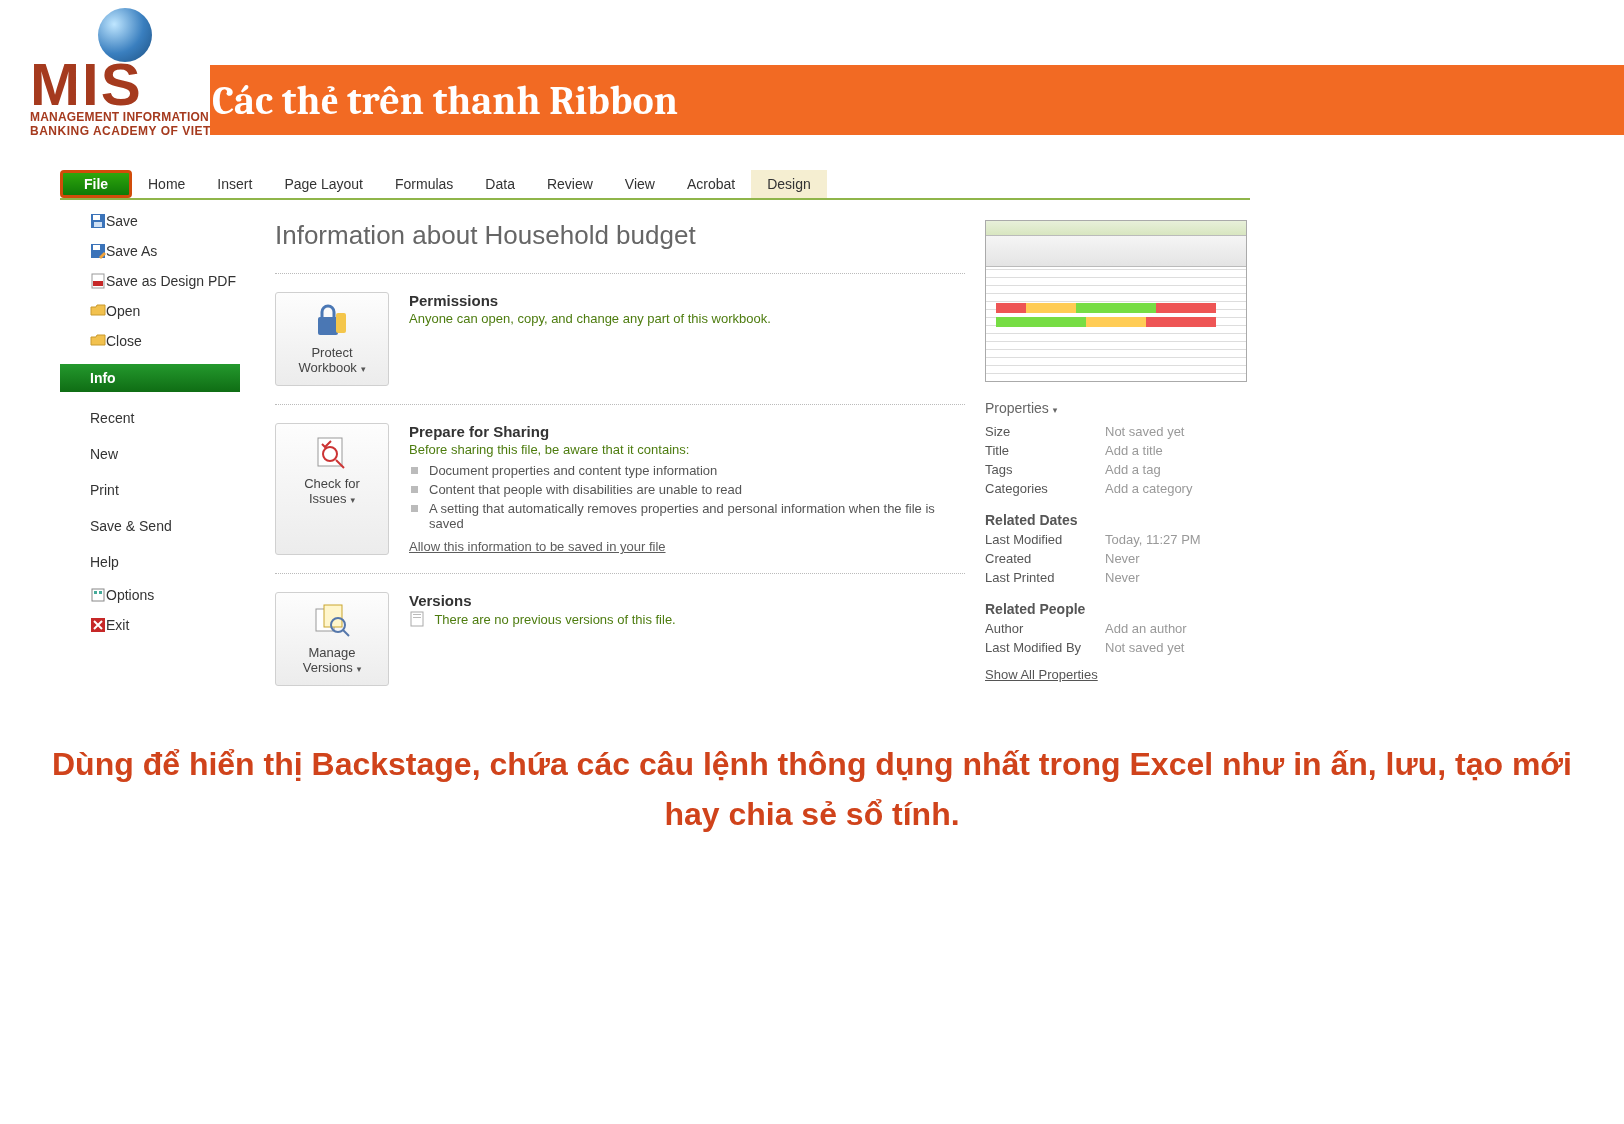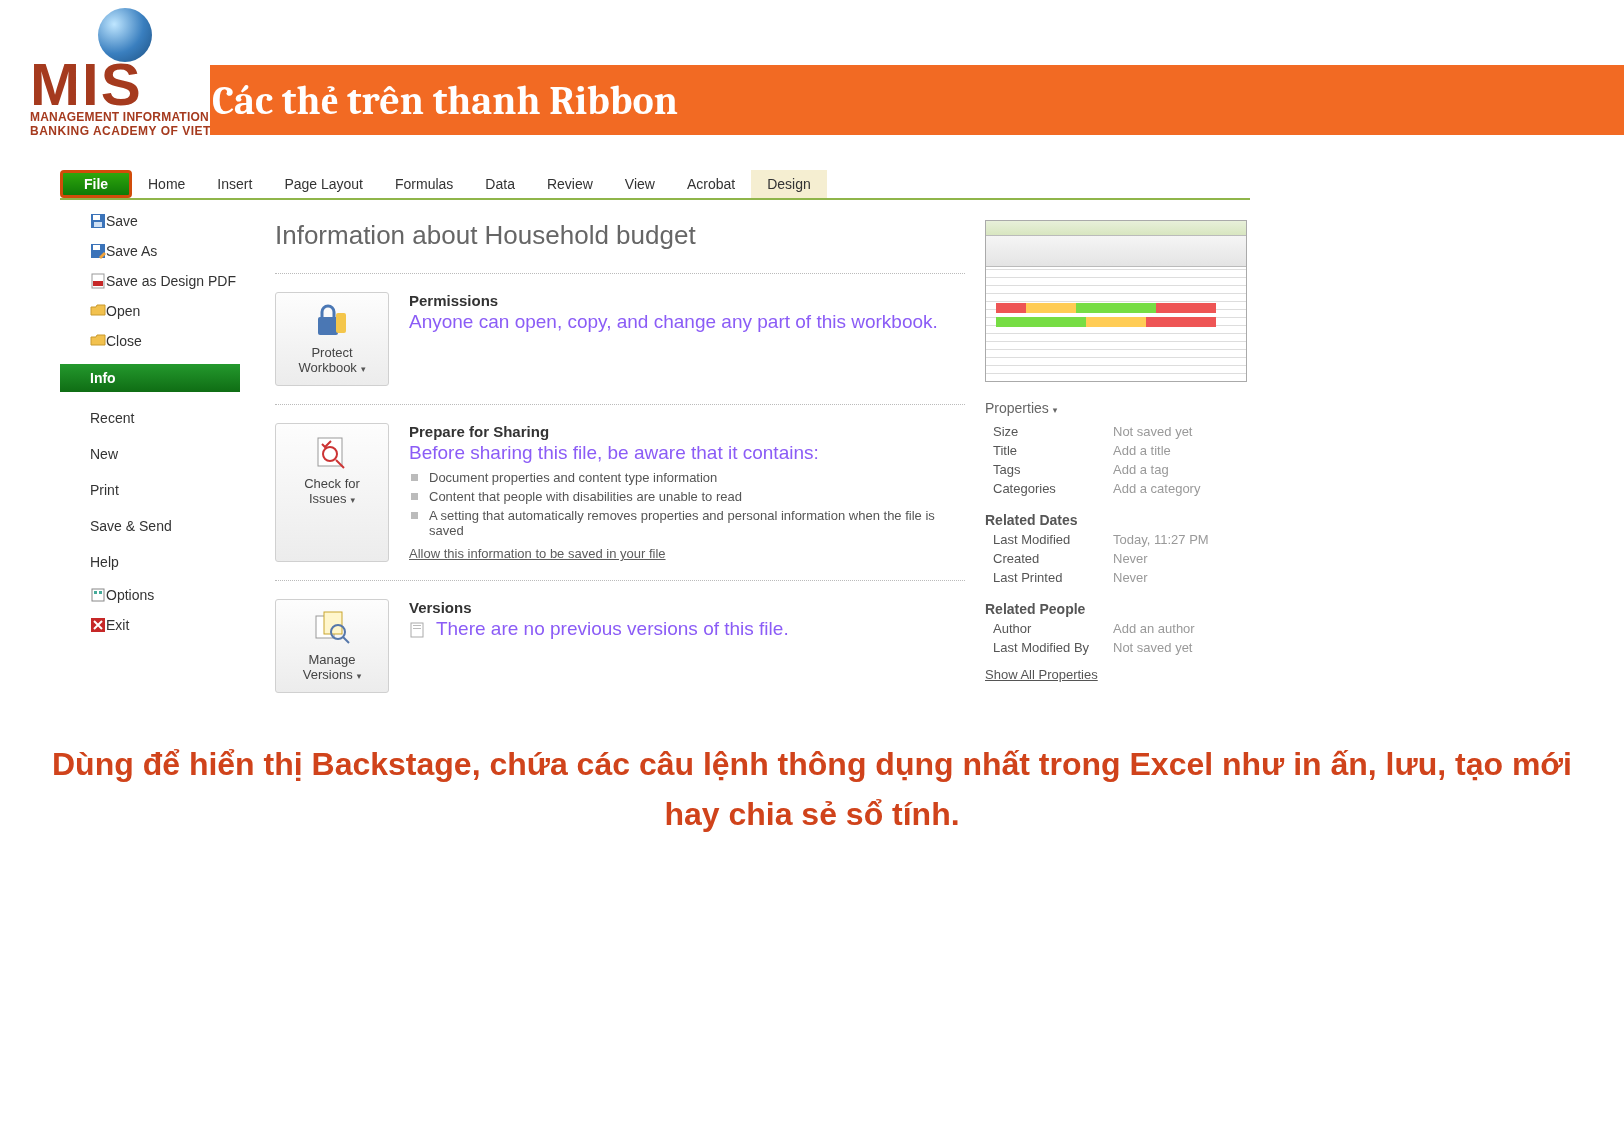--- a/index.html
+++ b/index.html
@@ -43,36 +43,36 @@
   .info-title{font-size:26px;color:#666;margin-bottom:22px}
   .section{display:flex;border-top:1px dotted #bbb;padding:18px 0 18px 0}
   .section:first-of-type{border-top:0}
   .big-btn{width:92px;text-align:center;font-size:13px;color:#444;padding:10px;
     border:1px solid #d0d0d0;border-radius:3px;margin-right:20px;
     background:linear-gradient(#fdfdfd,#ececec)}
   .big-btn .bicon{width:40px;height:36px;margin:0 auto 6px;display:block}
   .big-btn .arrow{font-size:9px;color:#555;margin-left:4px}
   .sec-body{flex:1}
   .sec-h{font-weight:600;font-size:15px;color:#333;margin-bottom:2px}
-  .sec-p{font-size:19px;color:#8b5cf6}
+  .sec-p{font-size:13px;color:#4d7c0f}
   .bul{list-style:none;margin:4px 0 0 0;padding:0}
   .bul li{font-size:13px;color:#555;padding:2px 0 2px 20px;position:relative}
   .bul li::before{content:"";position:absolute;left:2px;top:6px;width:7px;height:7px;background:#bbb}
   .underlink{color:#5c5c5c;text-decoration:underline;font-size:13px}
   .rpanel{width:265px;padding:20px 0 0 0}
   .thumb{width:260px;height:160px;border:1px solid #aaa;background:#f6f6f6;margin-bottom:18px;
     display:flex;flex-direction:column;font-size:6px}
   .thumb-rib{height:14px;background:linear-gradient(#e8f0da,#d8e6c0);border-bottom:1px solid #bbb}
   .thumb-rib2{height:30px;background:linear-gradient(#f5f5f5,#e4e4e4);border-bottom:1px solid #bbb}
   .thumb-grid{flex:1;background:repeating-linear-gradient(0deg,#fff,#fff 7px,#ddd 7px,#ddd 8px),
     repeating-linear-gradient(90deg,#fff,#fff 15px,#ddd 15px,#ddd 16px);position:relative}
   .thumb-acc1{position:absolute;top:36px;left:10px;width:220px;height:10px;background:linear-gradient(90deg,#e55,#e55 30px,#fc5 30px,#fc5 80px,#7d4 80px,#7d4 160px,#e55 160px)}
   .thumb-acc2{position:absolute;top:50px;left:10px;width:220px;height:10px;background:linear-gradient(90deg,#7d4,#7d4 90px,#fc5 90px,#fc5 150px,#e55 150px,#e55)}
   .prop-h{font-size:14px;color:#666;margin:0 0 8px 0}
-  .kv{display:flex;font-size:13px;margin:4px 8px}
+  .kv{display:flex;font-size:13px;margin:4px 0}
   .kv .k{width:120px;color:#555}
   .kv .v{color:#999}
   .rsec{margin:16px 0 4px 0;font-weight:600;font-size:14px;color:#555}
   .show-all{font-size:13px;color:#555;text-decoration:underline}
   
   .desc{position:absolute;left:0;right:0;top:740px;padding:0 48px;text-align:center;
     color:#d0431b;font-family:Arial,sans-serif;font-weight:700;font-size:32px;line-height:1.55}
   
   .fi{width:16px;height:16px;display:inline-block}
 </style>

